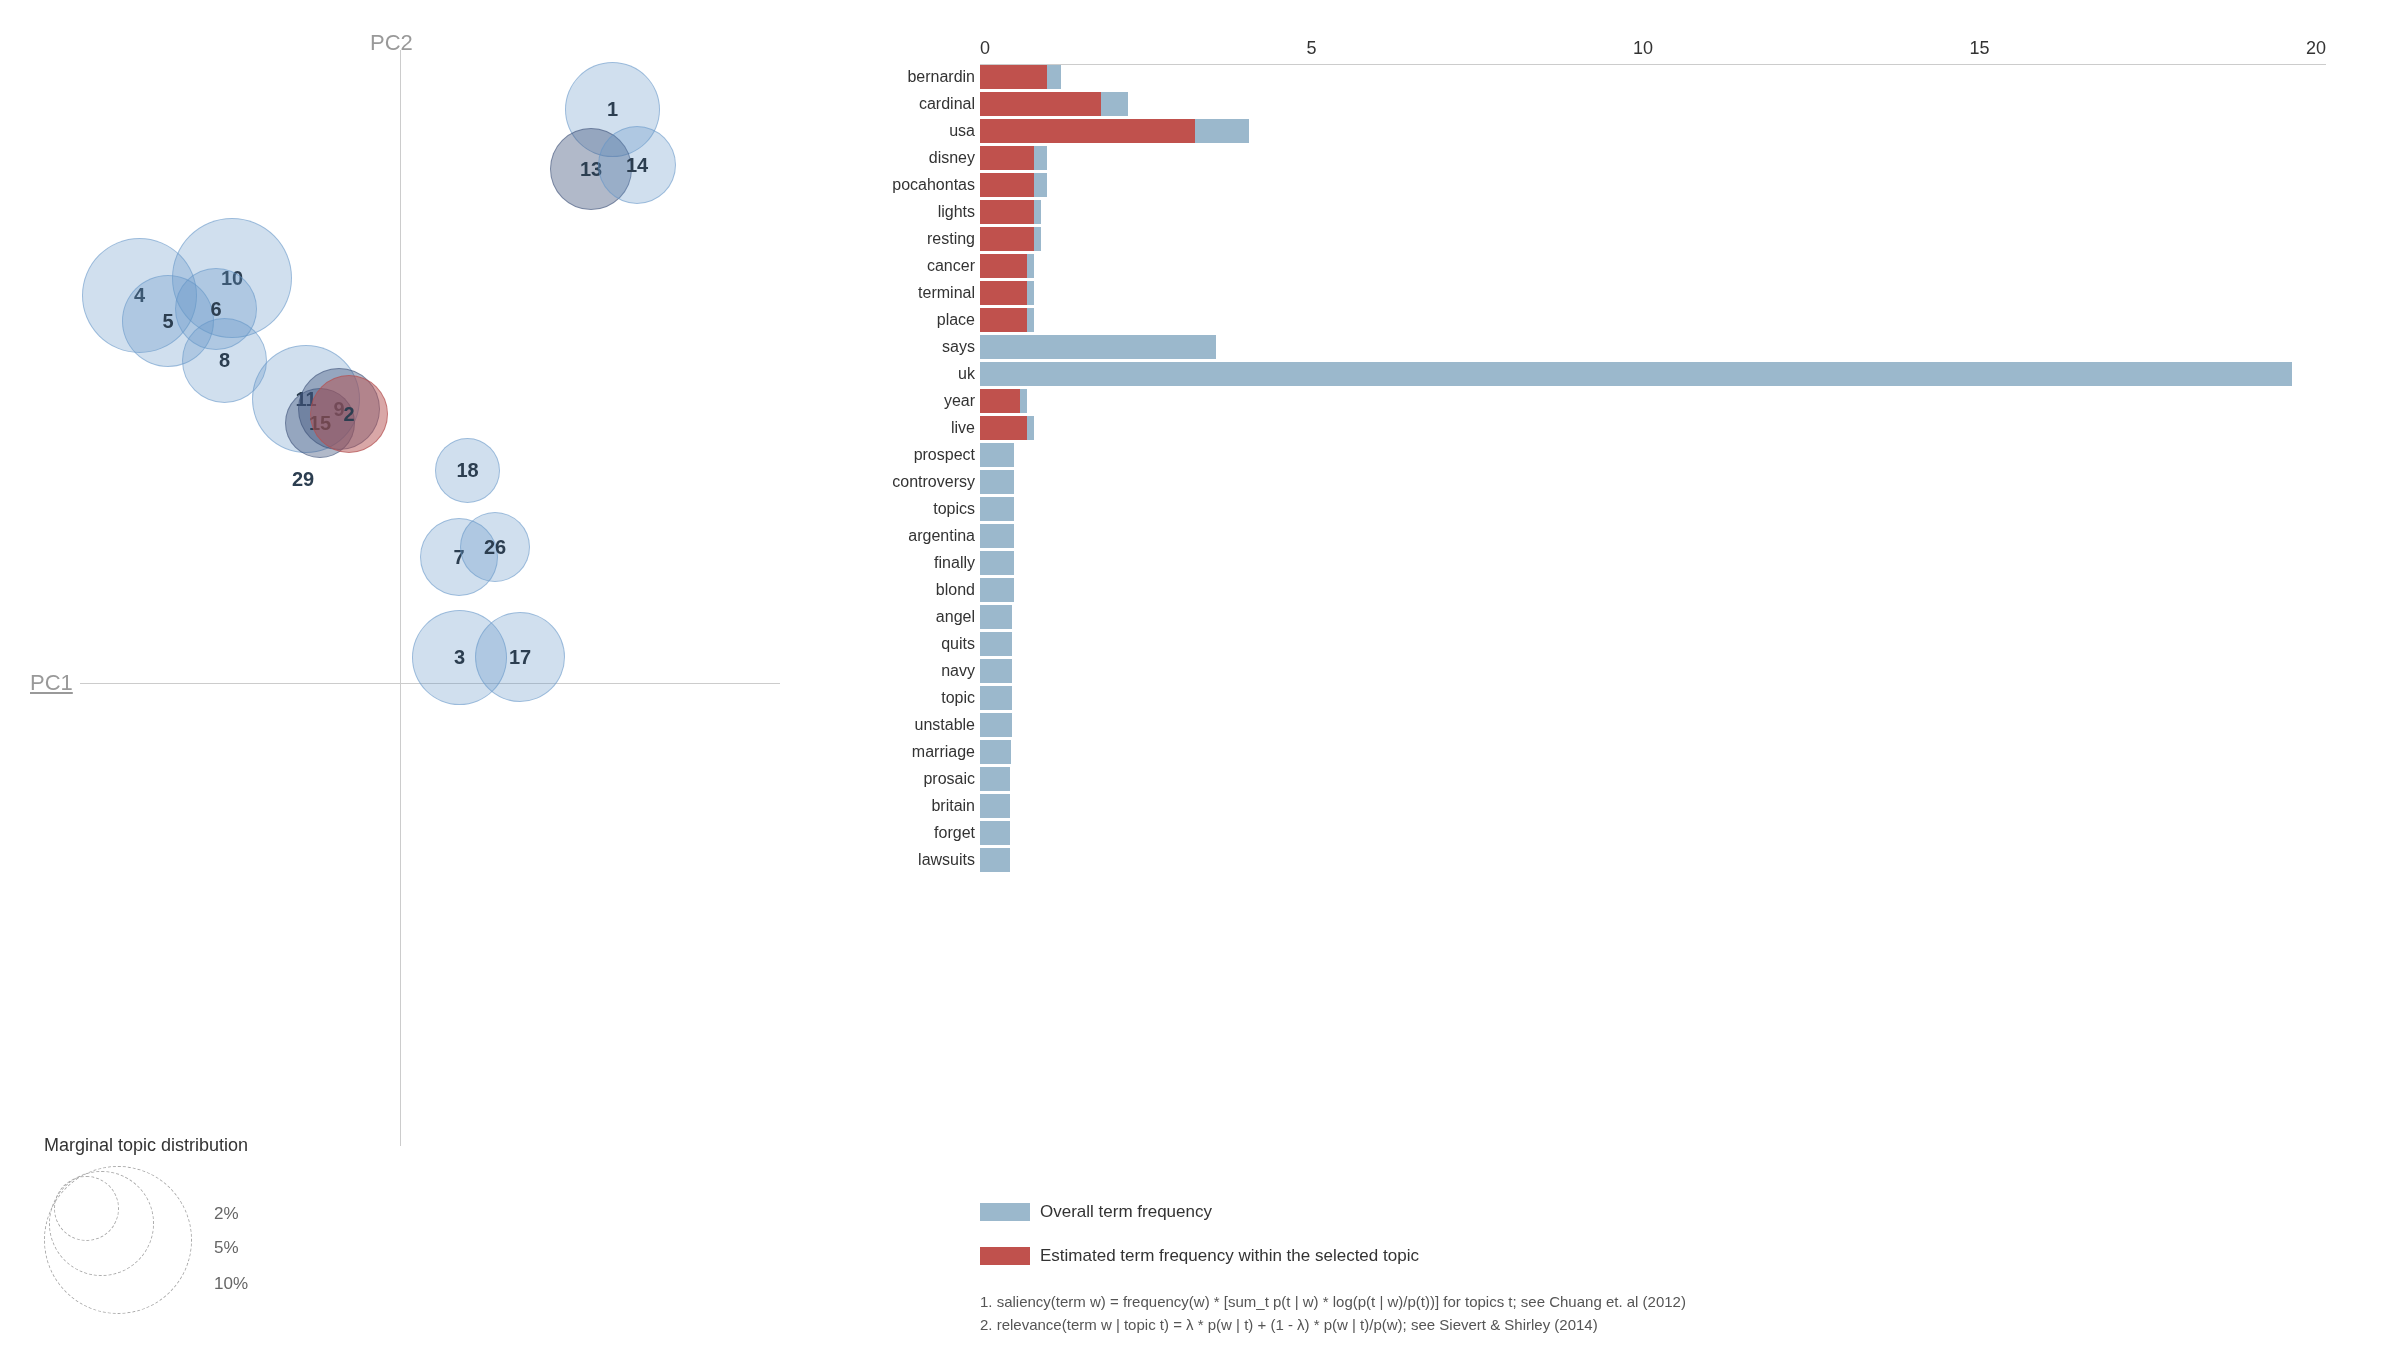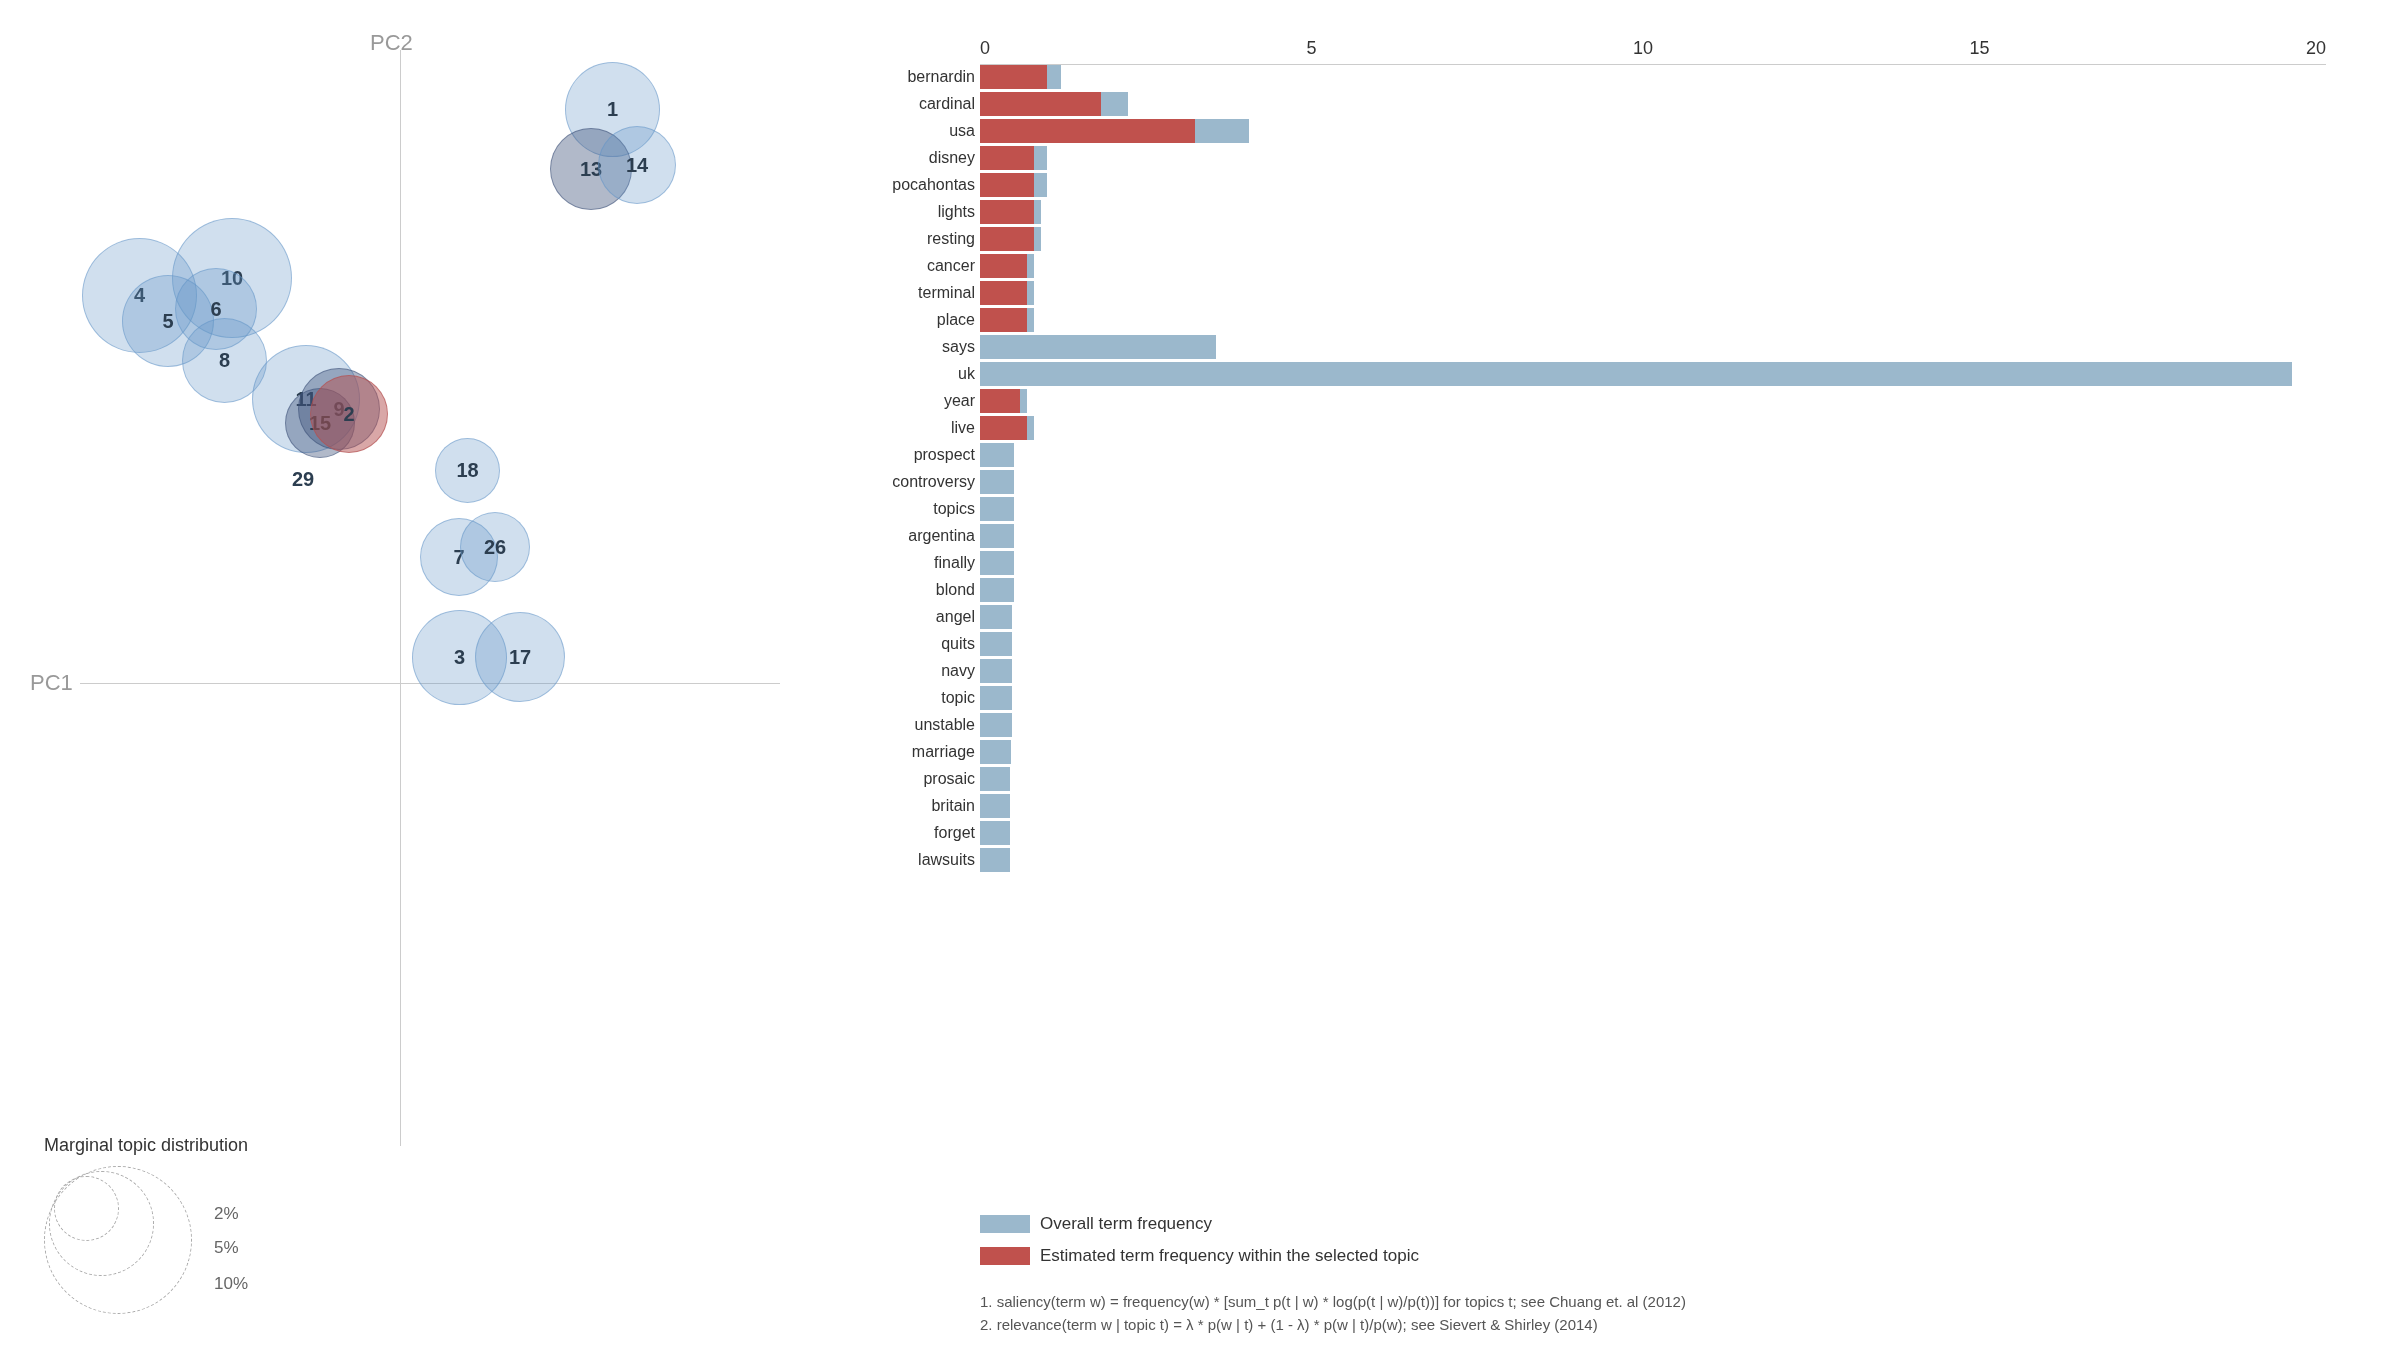--- a/index.html
+++ b/index.html
@@ -27,20 +27,21 @@
       flex-shrink: 0;
     }
 
     .axis-label-pc1 {
       position: absolute;
       left: 10px;
       top: 50%;
       color: #999;
       font-size: 22px;
       transform: translateY(-50%);
+      text-decoration: underline;
     }
 
     .axis-label-pc2 {
       position: absolute;
       top: 10px;
       left: 350px;
       color: #999;
       font-size: 22px;
     }
 
@@ -199,21 +200,21 @@
       top: 0;
     }
 
     
     .legend-area {
       position: absolute;
       bottom: 80px;
       left: 200px;
       display: flex;
       flex-direction: column;
-      gap: 12px;
+      gap: 24px;
     }
 
     .legend-item {
       display: flex;
       align-items: center;
       gap: 10px;
       font-size: 17px;
       color: #333;
     }
 

